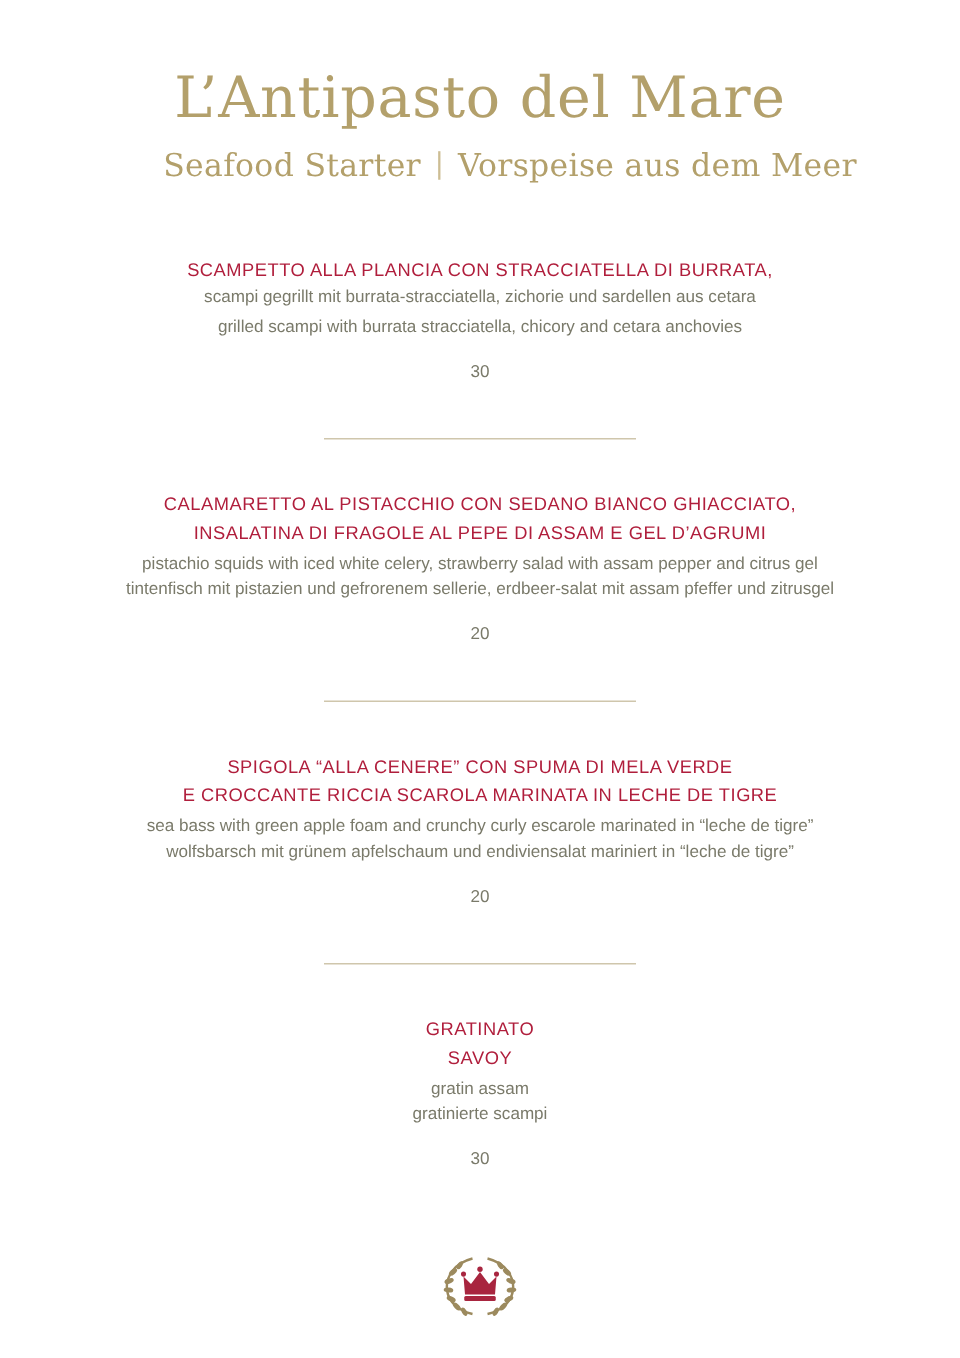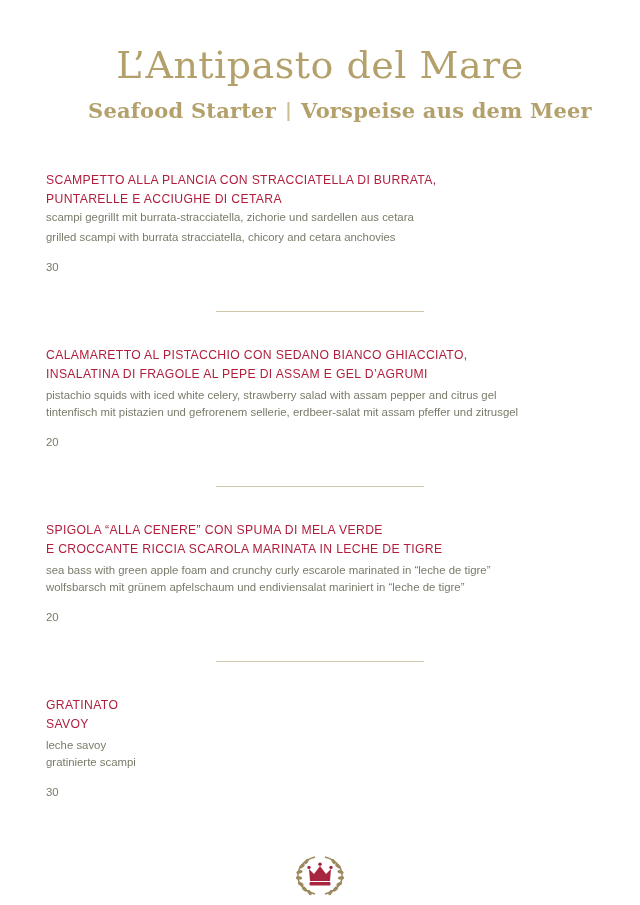--- a/index.html
+++ b/index.html
@@ -34,42 +34,42 @@
     color: #b3a06b;
     font-weight: 400;
     line-height: 1.15;
     margin: 0;
   }
   .subtitle-row {
     margin-top: 10px;
     font-family: "DejaVu Serif", serif;
     font-size: 21px;
     color: #b3a06b;
-    font-weight: 700;
+    font-weight: 400;
     letter-spacing: 0.2px;
     line-height: 1.2;
     display: flex;
     justify-content: center;
     align-items: center;
     gap: 9px;
     padding-left: 40px;
   }
   .subtitle-sep {
     color: #cdbd93;
     font-size: 19px;
     position: relative;
     top: -1px;
   }
 
   
   .items {
     margin-top: 48px;
   }
   .item {
-    text-align: left;
+    text-align: center;
     padding: 0 46px;
   }
   .item-name {
     color: #b01e3c;
     font-size: 12.2px;
     letter-spacing: 0.35px;
     line-height: 1.55;
     text-transform: uppercase;
     margin: 0;
     font-weight: 400;
@@ -125,21 +125,20 @@
       <span class="subtitle-sep">|</span>
       <span>Vorspeise aus dem Meer</span>
     </div>
   </div>
 
   <div class="items">
 
     <div class="item">
       <p class="item-name">
         <span>SCAMPETTO ALLA PLANCIA CON STRACCIATELLA DI BURRATA,</span><br>
-        <span>PUNTARELLE E ACCIUGHE DI CETARA</span>
       </p>
       <p class="item-desc de">scampi gegrillt mit burrata-stracciatella, zichorie und sardellen aus cetara</p>
       <p class="item-desc">grilled scampi with burrata stracciatella, chicory and cetara anchovies</p>
       <p class="item-price">30</p>
     </div>
 
     <div class="divider-wrap">
       <div class="divider"></div>
     </div>
 
@@ -169,21 +168,21 @@
 
     <div class="divider-wrap">
       <div class="divider"></div>
     </div>
 
     <div class="item">
       <p class="item-name">
         <span>GRATINATO</span><br>
         <span>SAVOY</span>
       </p>
-      <p class="item-desc">leche savoy</p>
+      <p class="item-desc">gratin assam</p>
       <p class="item-desc de">gratinierte scampi</p>
       <p class="item-price">30</p>
     </div>
 
   </div>
 
   <div class="crest-wrap">
     <svg class="crest" viewBox="0 0 54 46">
 
       <path d="M22 6 C10 9, 4 18, 5 27 C6 35, 13 41, 22 43" fill="none" stroke="#9c8a5e" stroke-width="1.6"></path>

